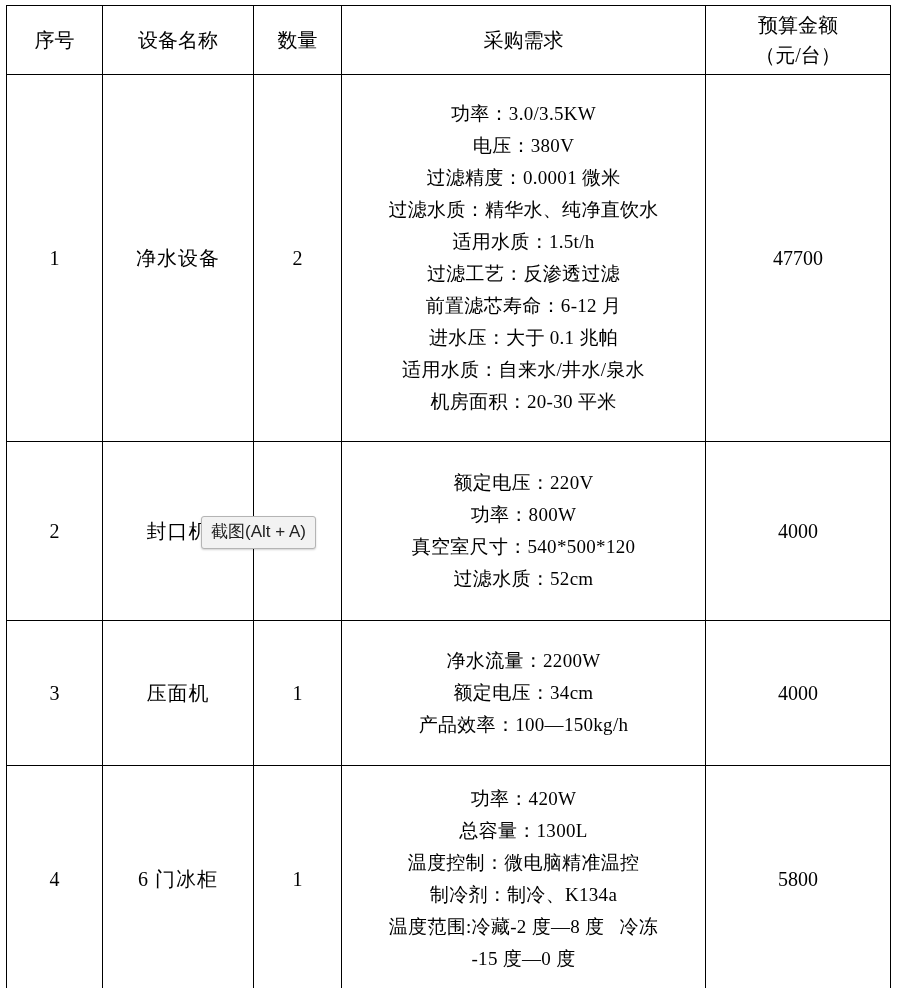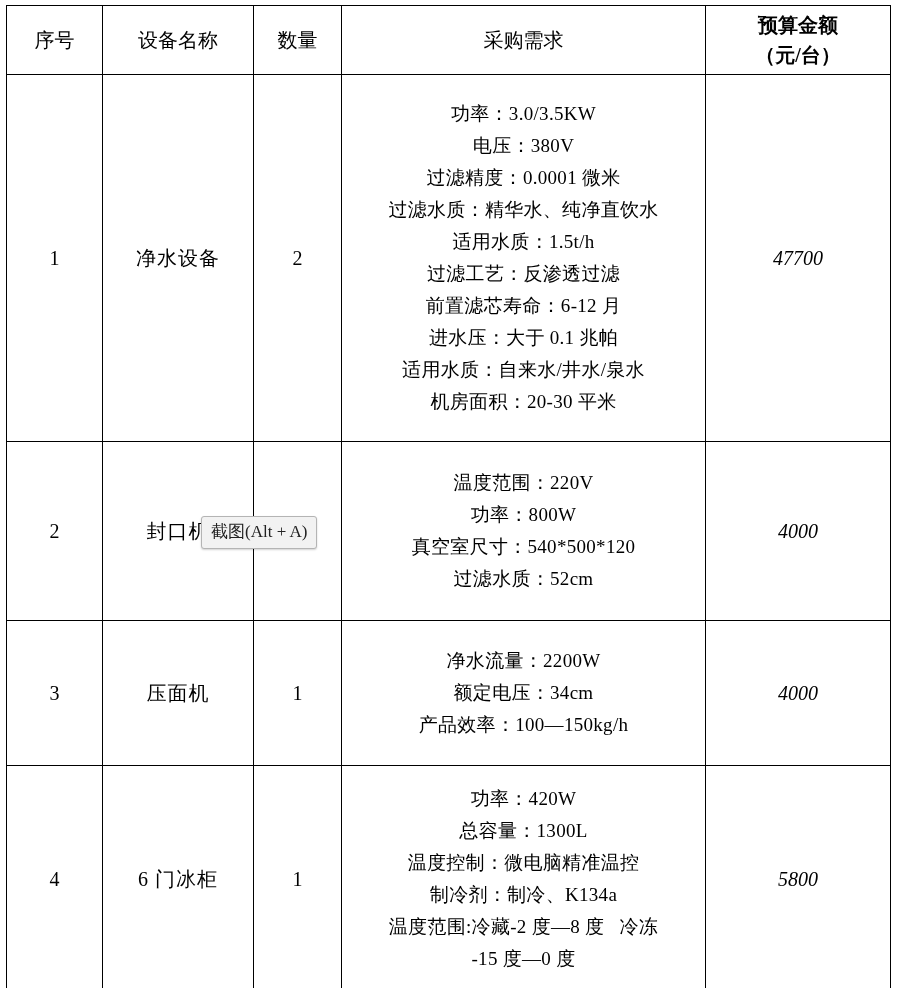--- a/index.html
+++ b/index.html
@@ -44,40 +44,38 @@
     text-align: center;
     font-weight: bold;
     font-size: 20px;
     line-height: 30px;
     height: 68px;
     font-family: "Liberation Serif", "DejaVu Serif", serif;
   }
   .hdr-two-line {
     display: block;
     text-align: center;
-    font-weight: bold;
   }
   td.idx-cell {
     text-align: center;
     font-size: 20px;
   }
   td.name-cell {
     text-align: center;
     font-size: 20px;
     letter-spacing: 1px;
     margin-top: 16px;
   }
   td.qty-cell {
     text-align: center;
     font-size: 20px;
   }
   td.budget-cell {
     text-align: center;
     font-size: 20px;
-    font-style: italic;
   }
   td.req-cell {
     text-align: center;
     vertical-align: middle;
     padding: 10px 0 10px 12px;
   }
   .req-line {
     font-size: 19px;
     line-height: 32px;
     white-space: pre-wrap;
@@ -91,21 +89,21 @@
 
   
   .snip-tooltip {
     position: absolute;
     left: 201px;
     top: 511px;
     background: #f2f2f2;
     border: 1px solid #b4b4b4;
     border-radius: 3px;
     color: #222222;
-    font-family: Liberation Serif, serif;
+    font-family: Liberation Sans, sans-serif;
     font-size: 17px;
     line-height: 22px;
     padding: 4px 9px 5px 9px;
     box-shadow: 0 1px 2px rgba(0,0,0,0.18);
     white-space: nowrap;
     z-index: 20;
   }
 </style>
 </head>
 <body>
@@ -151,21 +149,21 @@
           <div class="req-line">机房面积：20-30 平米</div>
         </td>
         <td class="budget-cell">47700</td>
       </tr>
 
       <tr class="row-2">
         <td class="idx-cell">2</td>
         <td class="name-cell">封口机</td>
         <td class="qty-cell"></td>
         <td class="req-cell">
-          <div class="req-line">温度范围：220V</div>
+          <div class="req-line">额定电压：220V</div>
           <div class="req-line">功率：800W</div>
           <div class="req-line">真空室尺寸：540*500*120</div>
           <div class="req-line">过滤水质：52cm</div>
         </td>
         <td class="budget-cell">4000</td>
       </tr>
 
       <tr class="row-3">
         <td class="idx-cell">3</td>
         <td class="name-cell">压面机</td>

